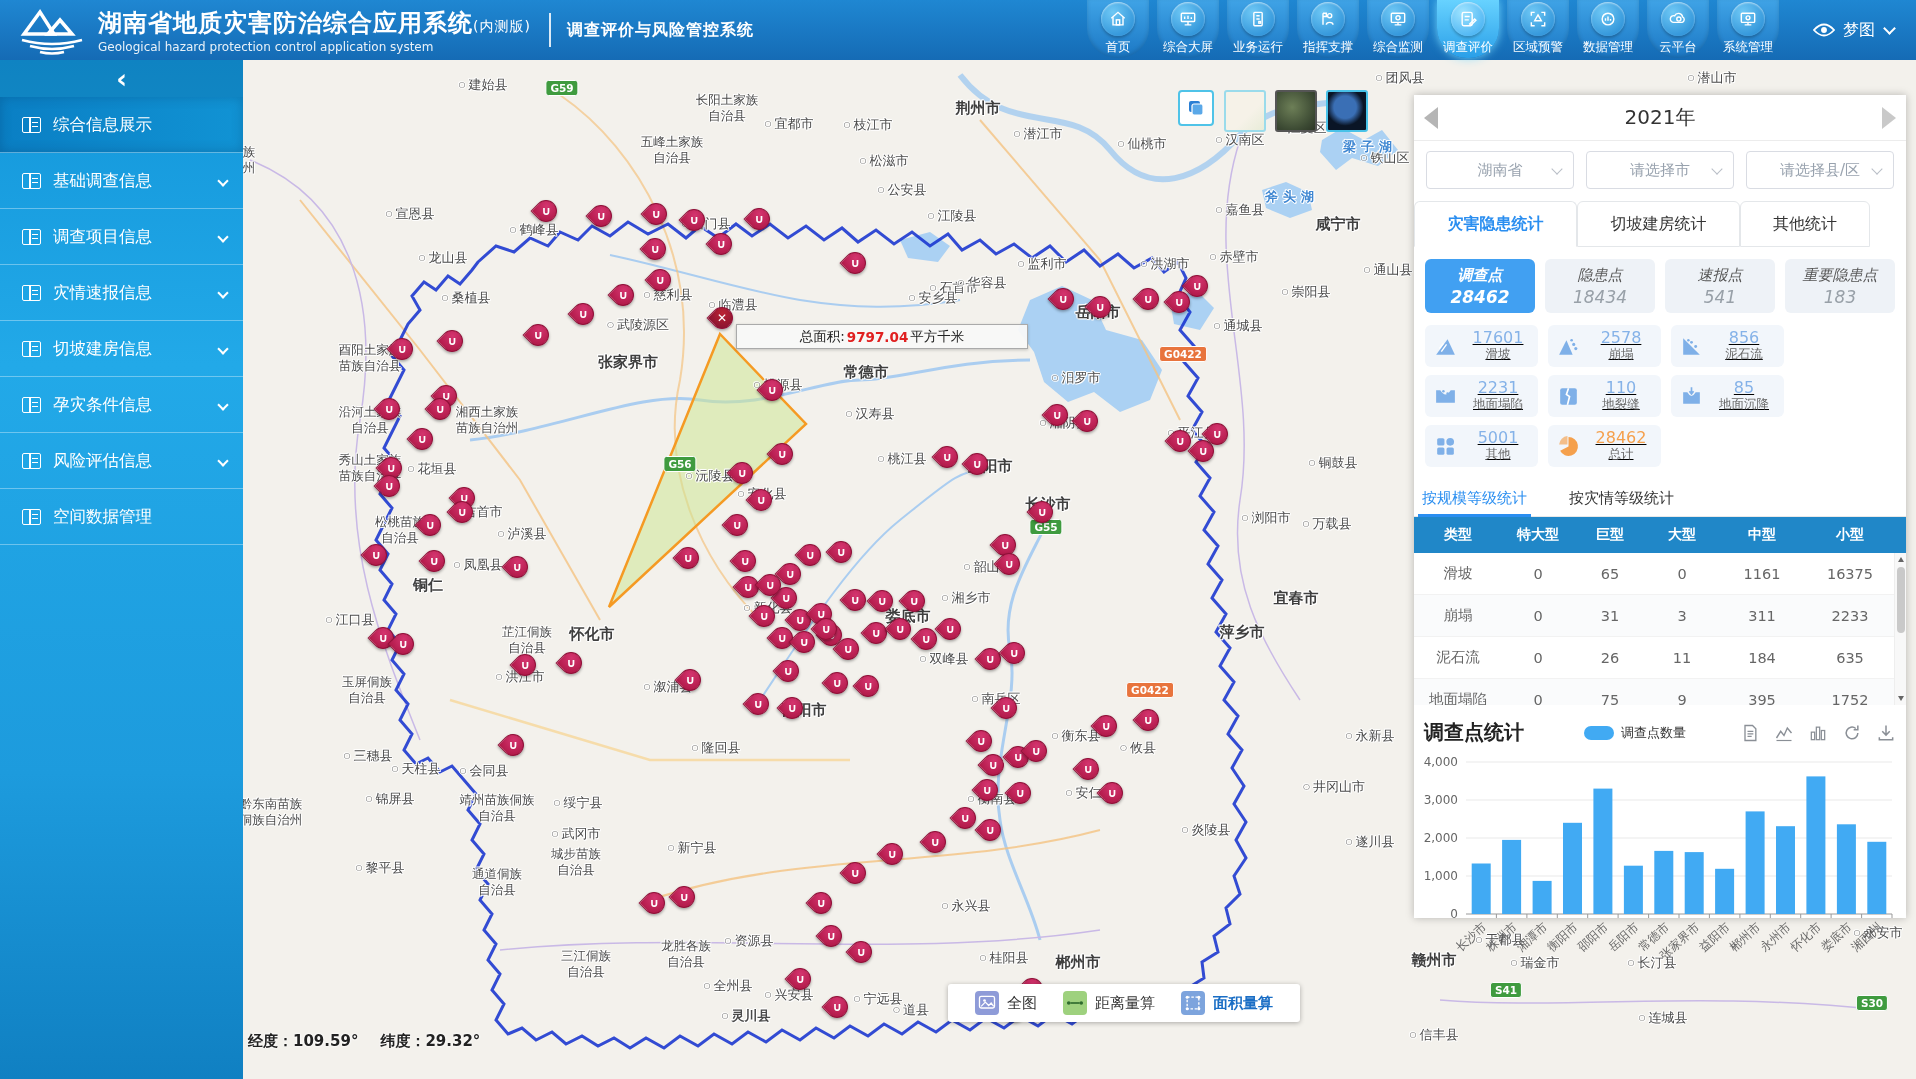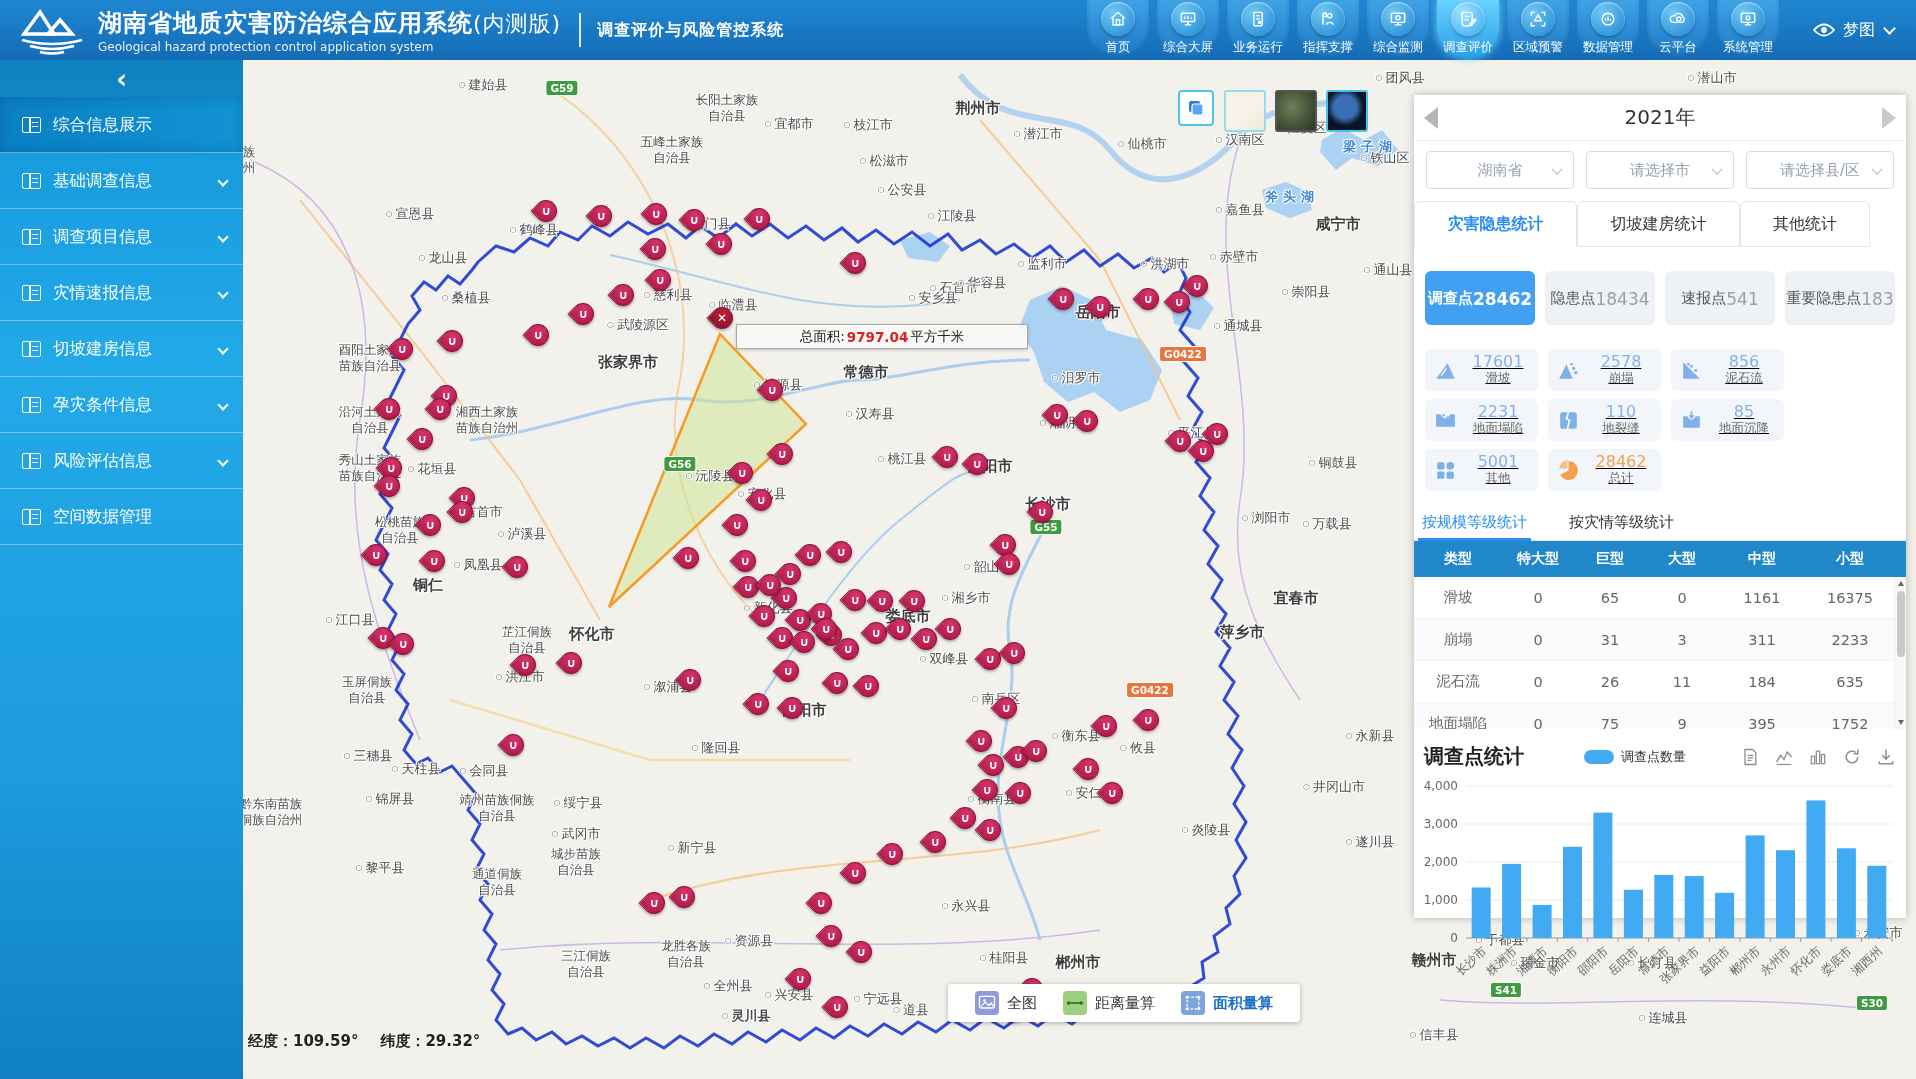--- a/index.html
+++ b/index.html
@@ -4,21 +4,21 @@
 <style>
   * { margin:0; padding:0; box-sizing:border-box; }
   html,body { width:1916px; height:1079px; overflow:hidden; font-family:"DejaVu Sans","Liberation Sans",sans-serif; background:#f2f0ea; }
 
   
   .header { position:absolute; left:0; top:0; width:1916px; height:60px; z-index:30;
     background:linear-gradient(180deg,#1f87d2,#156bb5); display:flex; align-items:center; color:#fff; }
   .logo { width:76px; height:52px; margin-left:14px; flex:none; }
   .title-block { margin-left:8px; flex:none; }
   .title-cn { font-size:24px; font-weight:700; letter-spacing:1px; }
-  .title-cn .suffix { font-size:22px; font-weight:400; }
+  .title-cn .suffix { font-size:14px; font-weight:400; }
   .title-en { font-size:12px; opacity:.9; margin-top:1px; }
   .hdr-divider { width:2px; height:34px; background:rgba(255,255,255,.85); margin:0 16px 0 18px; flex:none; }
   .hdr-sub { font-size:16px; font-weight:700; flex:none; letter-spacing:1px; }
   .hdr-spacer { flex:1; }
   .nav { display:flex; align-items:flex-start; height:60px; }
   .nav-item { width:62px; height:58px; margin:0 4px; border-radius:0 0 30px 30px; cursor:pointer;
     background:linear-gradient(180deg,#3fa3e6,#1b77c4); display:flex; flex-direction:column; align-items:center;
     box-shadow:inset 0 -2px 4px rgba(0,0,0,.15); }
   .nav-item .nic { width:34px; height:34px; border-radius:50%; margin-top:2px;
     background:radial-gradient(circle at 35% 30%,#6fc8f5,#1f86d2); box-shadow:0 2px 3px rgba(0,0,0,.25), inset 0 1px 2px rgba(255,255,255,.6);
@@ -89,22 +89,22 @@
   .selects { display:flex; padding:10px 12px 0 12px; }
   .sel { width:148px; height:38px; border:1px solid #d9dce3; border-radius:4px; margin-right:12px; display:flex; align-items:center;
     justify-content:center; color:#98a2ae; font-size:15px; cursor:pointer; position:relative; background:#fff; }
   .sel:last-child { margin-right:0; }
   .sel .caret { position:absolute; right:12px; top:13px; width:8px; height:8px; border-right:1.8px solid #b9bec7; border-bottom:1.8px solid #b9bec7; transform:rotate(45deg); }
   .tabs { display:flex; margin-top:12px; }
   .ptab { height:46px; border:1px solid #e4e7ea; display:flex; align-items:center; justify-content:center; font-size:16px;
     color:#333; cursor:pointer; border-radius:6px 6px 0 0; background:#fff; }
   .ptab.active { color:#2a8ef0; border-bottom-color:#fff; font-weight:600; }
   .statcards { display:flex; padding:12px 6px 0 6px; }
-  .scard { width:113px; height:54px; background:#eef2f7; border-radius:6px; margin:12px 5px; display:flex; flex-direction:row;
-    align-items:center; justify-content:center; cursor:pointer; }
+  .scard { width:113px; height:54px; background:#eef2f7; border-radius:6px; margin:0 5px; display:flex; flex-direction:column;
+    align-items:center; justify-content:center; cursor:pointer;font-style:italic; }
   .scard .slab { font-size:15px; color:#555; }
   .scard .sval { font-size:17px; color:#98a0a8; margin-top:2px; }
   .scard.active { background:#41a0f2; }
   .scard.active .slab, .scard.active .sval { color:#fff; font-weight:700; }
   .hazgrid { display:flex; flex-wrap:wrap; padding:8px 6px 0 6px; }
   .hcard { width:113px; height:42px; background:#f2f6fb; border-radius:6px; margin:4px 5px; display:flex; align-items:center; padding:0 8px; cursor:pointer;text-decoration:underline; }
   .hcard .hic { flex:none; margin-right:8px; display:flex; }
   .hcard .hcol { flex:1; text-align:center; }
   .hcard .hnum { font-size:16px; color:#85b2e8; line-height:1.1; }
   .hcard .hlab { font-size:12.5px; color:#666; }

